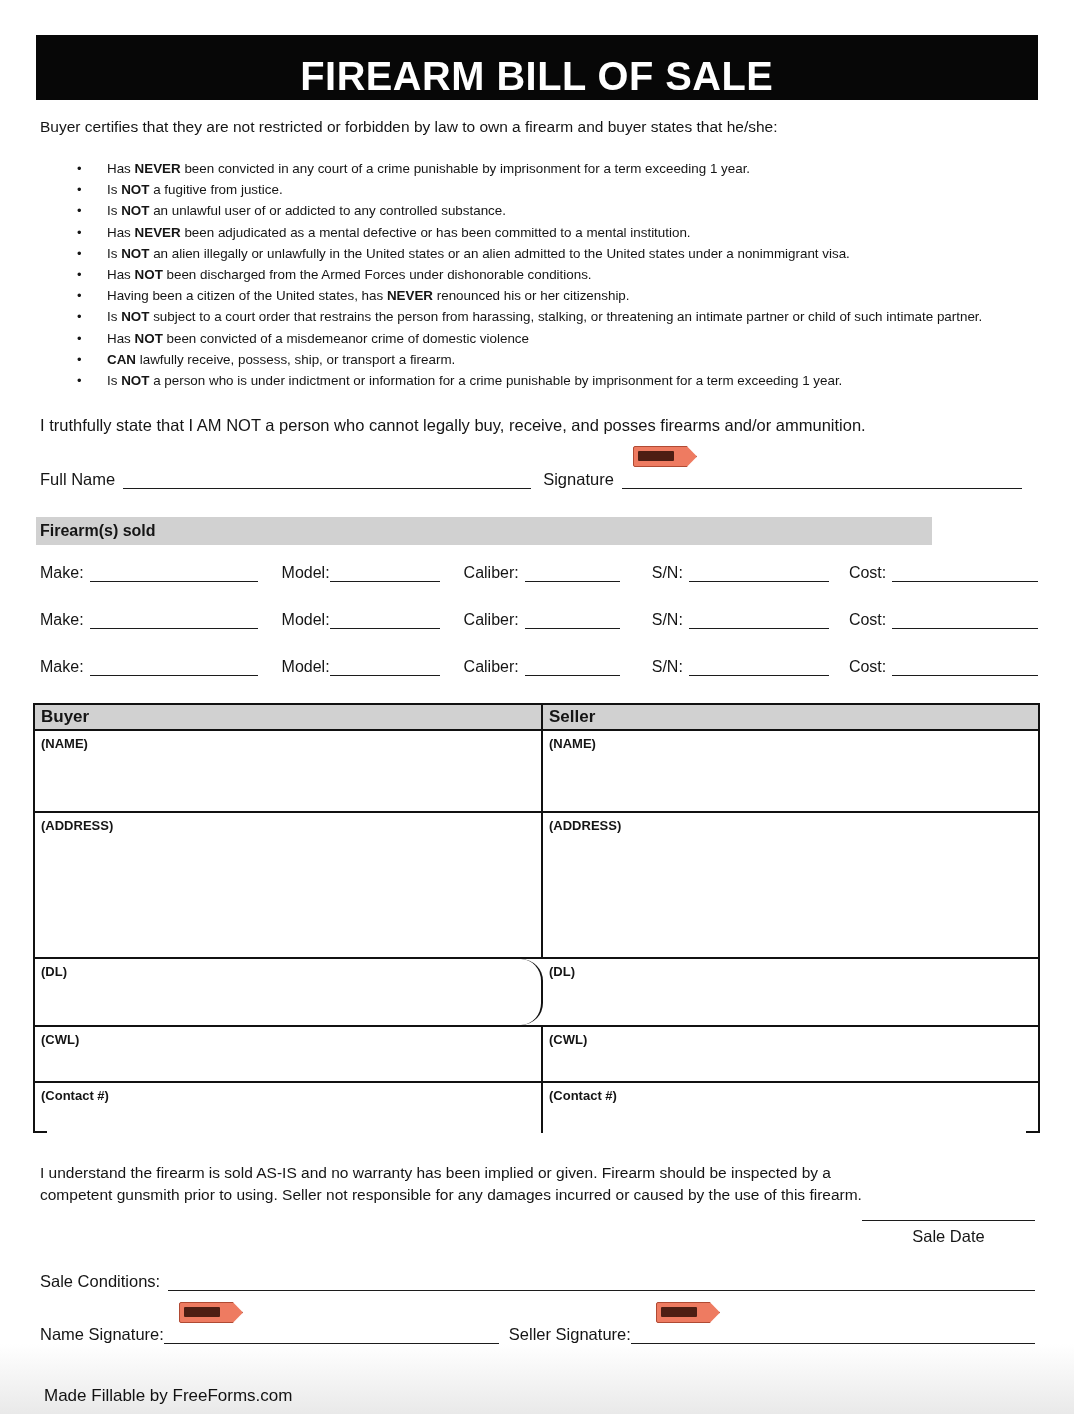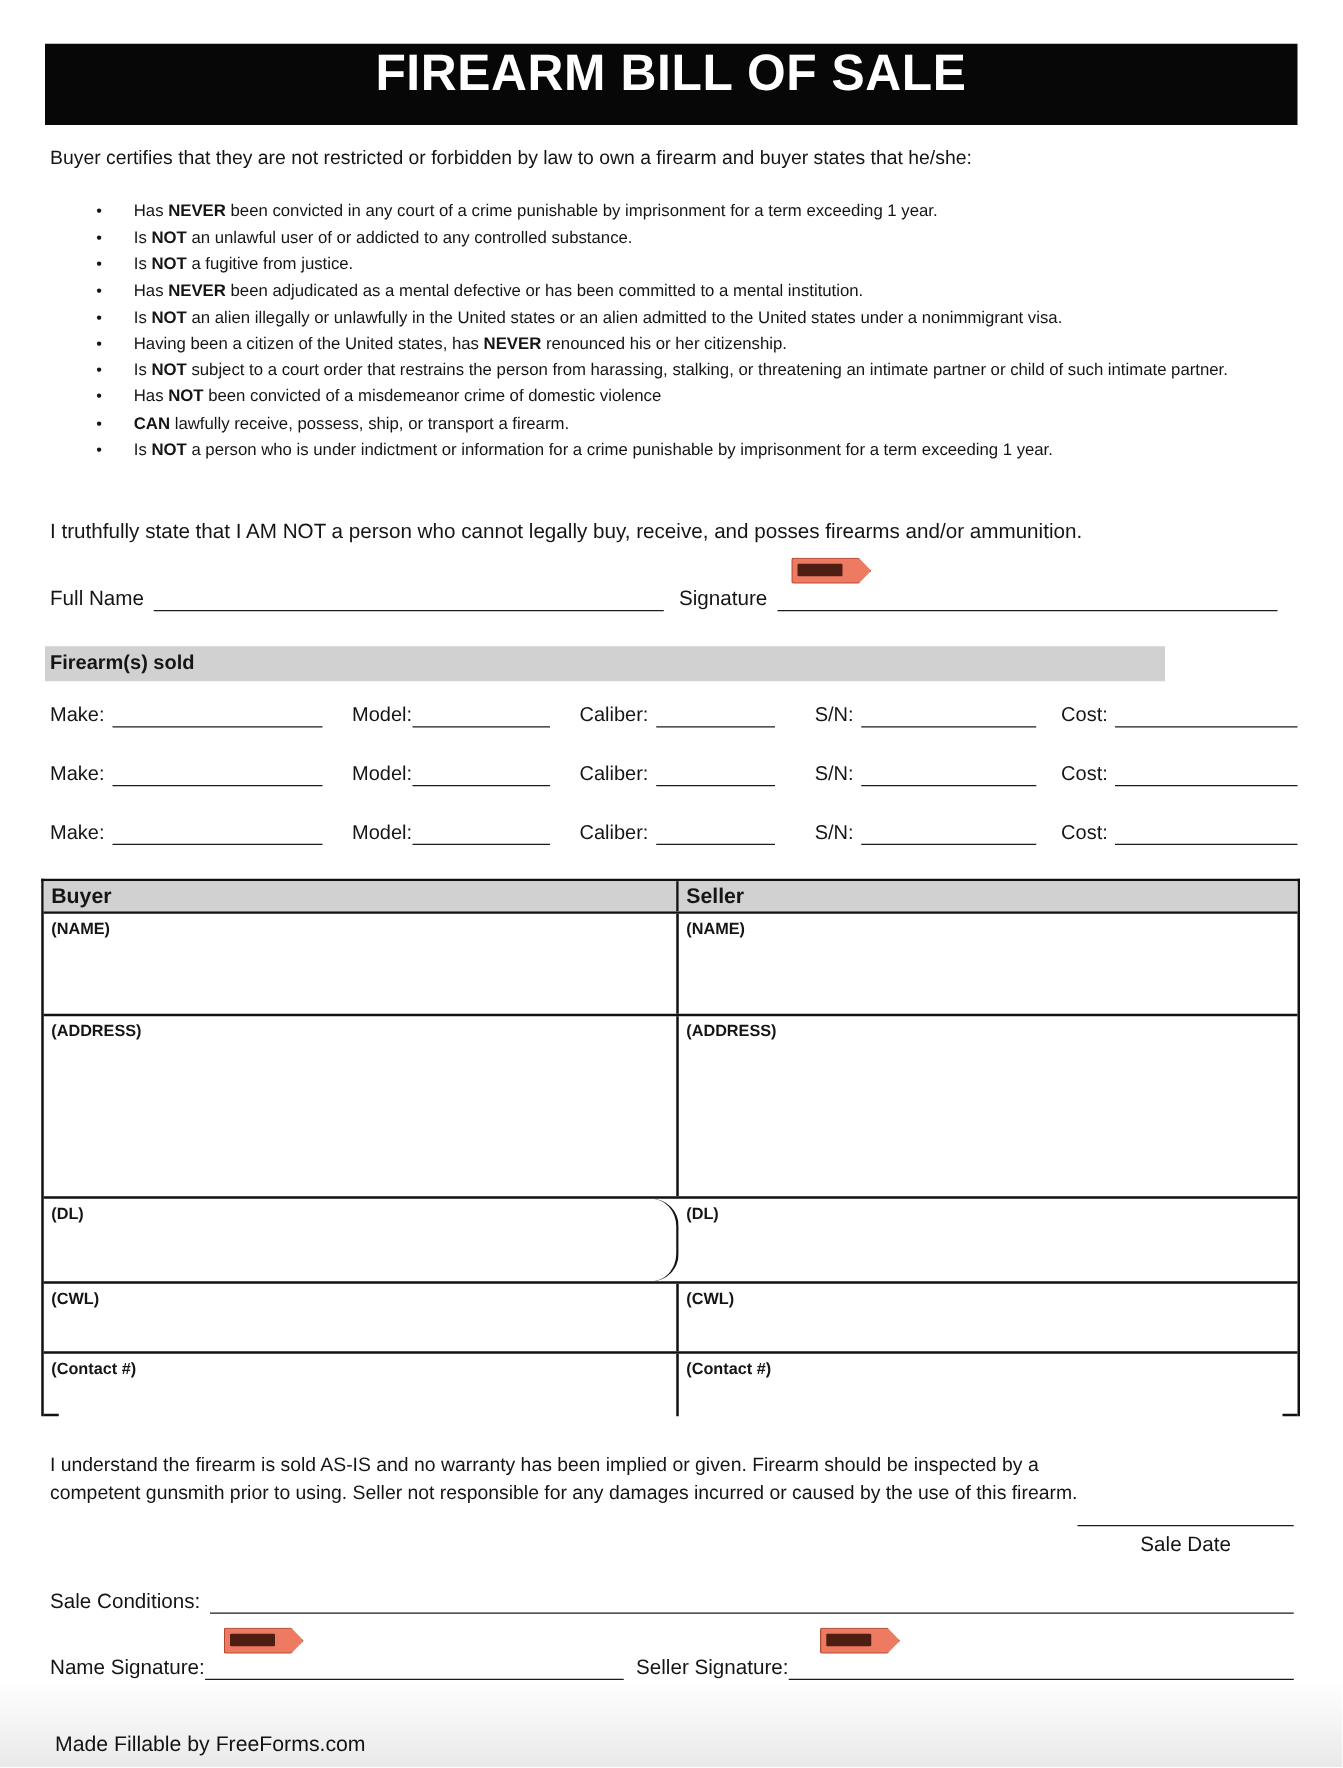--- a/index.html
+++ b/index.html
@@ -7,21 +7,21 @@
     position:relative;
     width:1074px;height:1414px;
     background:#ffffff;
     font-family:"Liberation Sans", sans-serif;
     color:#151515;
     overflow:hidden;
   }
   
   .banner{
     position:absolute;left:36px;top:35px;width:1002px;height:65px;
-    background:#070707;display:flex;align-items:flex-start;justify-content:center;
+    background:#070707;display:flex;align-items:flex-end;justify-content:center;
   }
   .banner h1{
     margin:0;color:#ffffff;font-size:41px;font-weight:bold;
     letter-spacing:.5px;transform:scaleX(.97);white-space:nowrap;
   }
   
   .intro{position:absolute;left:40px;top:118px;width:990px;font-size:15.5px;}
   ul.cert{
     position:absolute;left:40px;top:158px;width:990px;
     margin:0;padding:0;list-style:none;
@@ -137,24 +137,25 @@
 <div class="page">
 
   <div class="banner">
     <h1>FIREARM BILL OF SALE</h1>
   </div>
 
   <div class="intro">Buyer certifies that they are not restricted or forbidden by law to own a firearm and buyer states that he/she:</div>
 
   <ul class="cert">
     <li><span>Has </span><b>NEVER</b><span> been convicted in any court of a crime punishable by imprisonment for a term exceeding 1 year.</span></li>
+    <li><span>Is </span><b>NOT</b><span> a fugitive from justice.</span></li>
     <li><span>Is </span><b>NOT</b><span> an unlawful user of or addicted to any controlled substance.</span></li>
-    <li><span>Is </span><b>NOT</b><span> a fugitive from justice.</span></li>
     <li><span>Has </span><b>NEVER</b><span> been adjudicated as a mental defective or has been committed to a mental institution.</span></li>
     <li><span>Is </span><b>NOT</b><span> an alien illegally or unlawfully in the United states or an alien admitted to the United states under a nonimmigrant visa.</span></li>
+    <li><span>Has </span><b>NOT</b><span> been discharged from the Armed Forces under dishonorable conditions.</span></li>
     <li><span>Having been a citizen of the United states, has </span><b>NEVER</b><span> renounced his or her citizenship.</span></li>
     <li><span>Is </span><b>NOT</b><span> subject to a court order that restrains the person from harassing, stalking, or threatening an intimate partner or child of such intimate partner.</span></li>
     <li><span>Has </span><b>NOT</b><span> been convicted of a misdemeanor crime of domestic violence</span></li>
     <li><span></span><b>CAN</b><span> lawfully receive, possess, ship, or transport a firearm.</span></li>
     <li><span>Is </span><b>NOT</b><span> a person who is under indictment or information for a crime punishable by imprisonment for a term exceeding 1 year.</span></li>
   </ul>
 
   <div class="statement">I truthfully state that I AM NOT a person who cannot legally buy, receive, and posses firearms and/or ammunition.</div>
 
   <div class="flag flag1">

